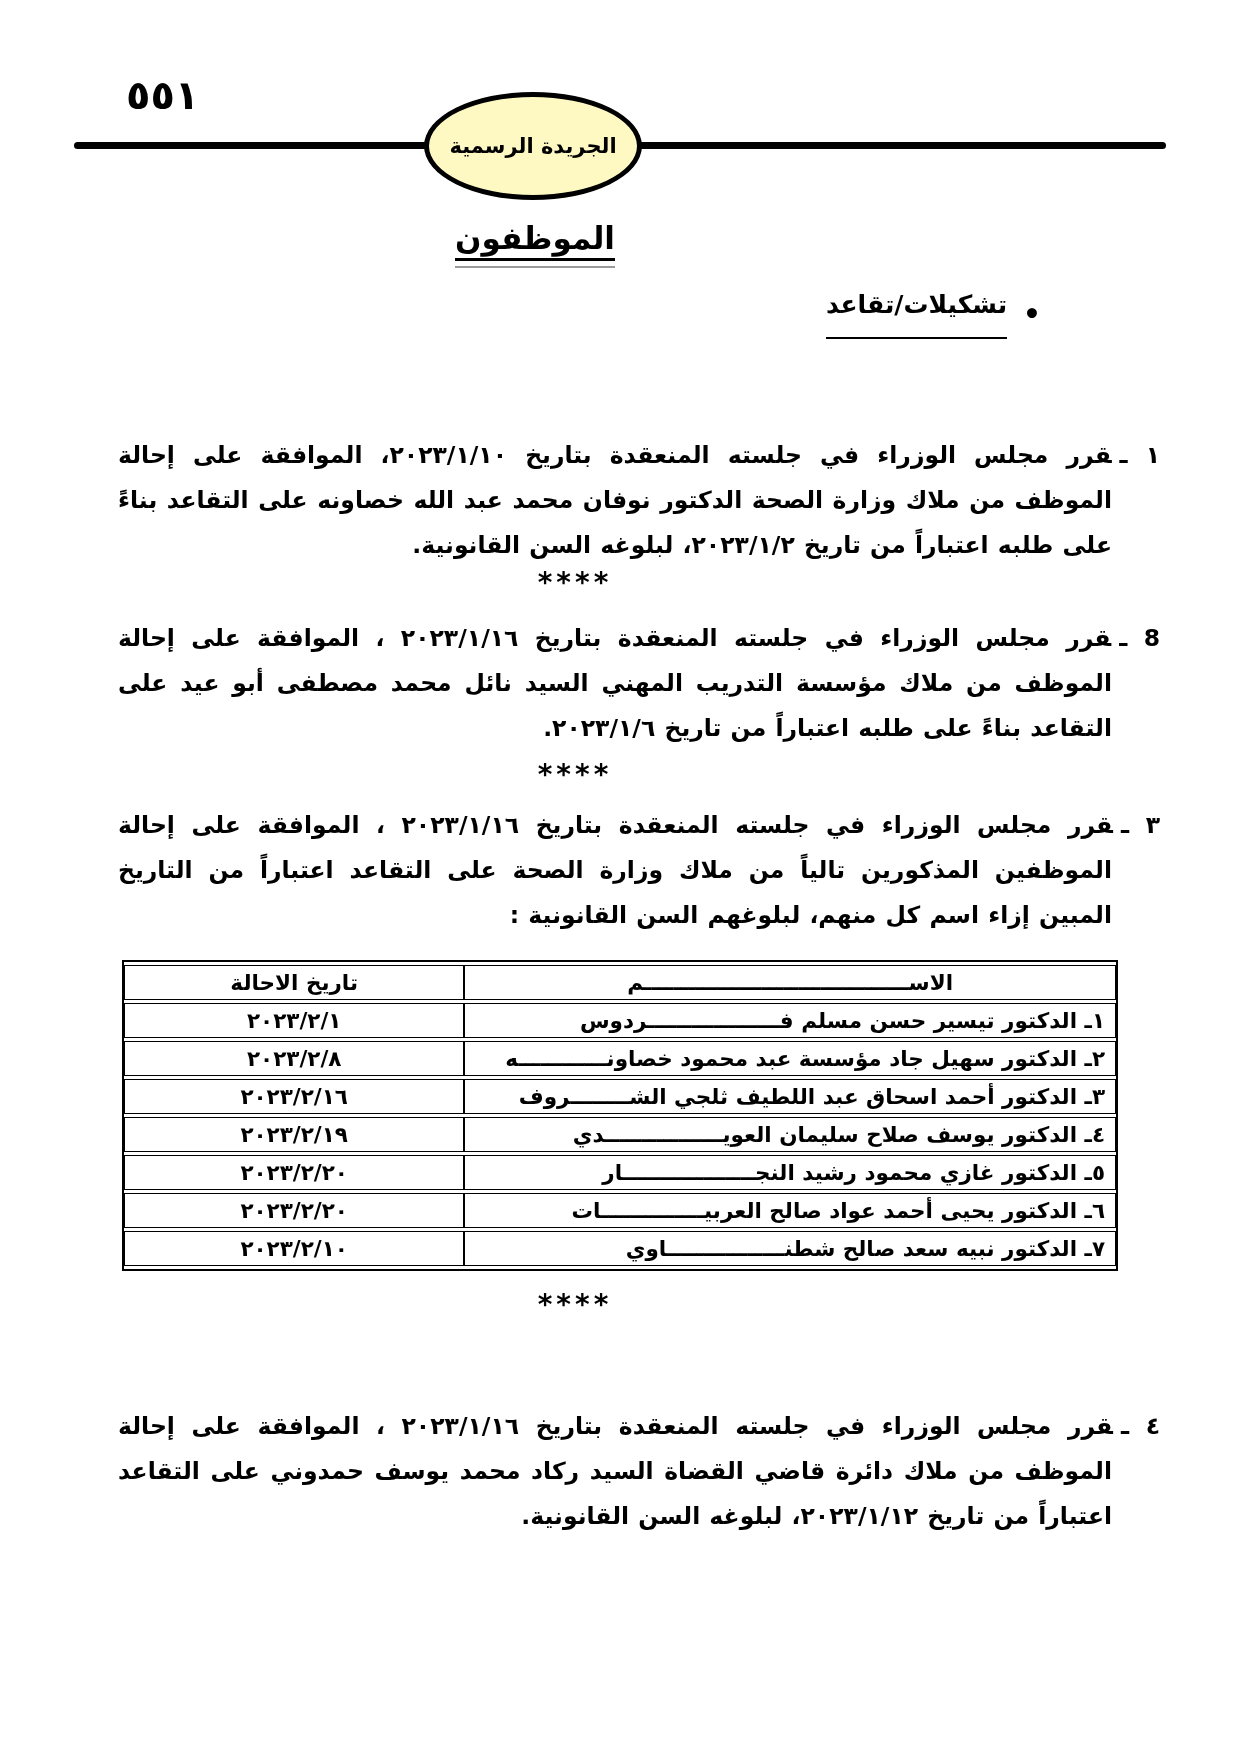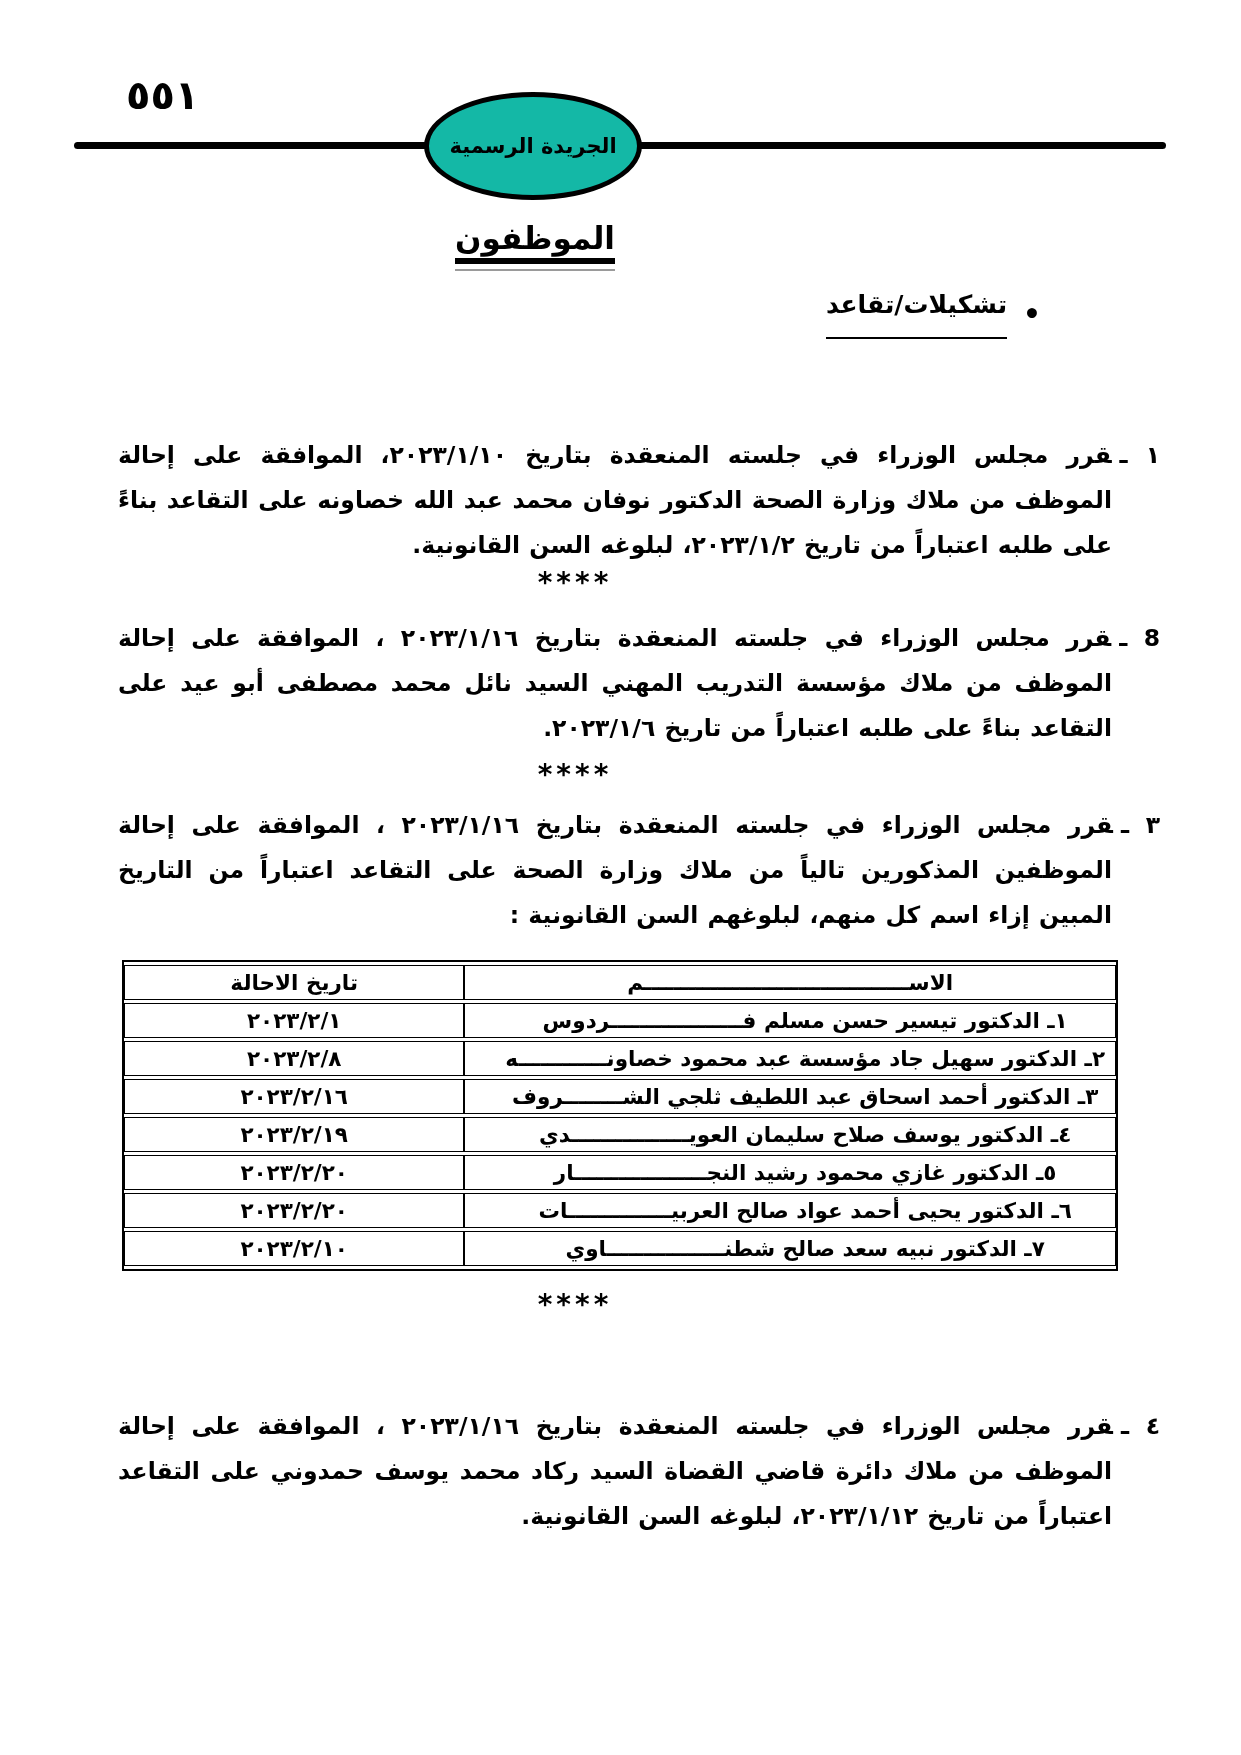--- a/index.html
+++ b/index.html
@@ -17,32 +17,32 @@
     font-size: 40px; font-weight: 700; direction: rtl;
     letter-spacing: 2px;
   }
   .header-rule {
     position: absolute; top: 142px; left: 74px;
     width: 1092px; height: 7px; background: #000; border-radius: 4px;
   }
   .masthead-oval {
     position: absolute; top: 92px; left: 424px;
     width: 208px; height: 98px;
-    background: #14b8a6; border: 5px solid #000; border-radius: 50%;
+    background: #fef9c3; border: 5px solid #000; border-radius: 50%;
     display: flex; align-items: center; justify-content: center;
     font-size: 21px; font-weight: 700; direction: rtl; z-index: 2;
   }
 
   
   .doc-title {
     position: absolute; top: 220px; left: 0; width: 1070px;
     text-align: center; font-size: 31px; font-weight: 700; direction: rtl;
   }
   .u-outer { display: inline-block; border-bottom: 2px solid #9a9a9a; padding-bottom: 5px; }
-  .u-inner { display: inline-block; border-bottom: 6px solid #000000; padding-bottom: 2px; text-align: center; }
+  .u-inner { display: inline-block; border-bottom: 3px solid #000000; padding-bottom: 2px; text-align: center; }
 
   .section-bullet {
     position: absolute; top: 290px; right: 200px;
     direction: rtl; display: flex; align-items: center; gap: 16px;
     font-size: 25px; font-weight: 700;
   }
   .bullet-dot { font-size: 28px; line-height: 1; }
   .bullet-label { border-bottom: 2.5px solid #000; padding-bottom: 18px; }
 
   
@@ -78,21 +78,21 @@
   }
   .retire-table th, .retire-table td {
     border: 1.5px solid #000;
     padding: 1px 10px;
     line-height: 31px;
     height: 31px;
     white-space: nowrap; overflow: hidden;
   }
   .retire-table th.name-h { width: 63%; text-align: center; }
   .retire-table th.date-h { width: 37%; text-align: center; }
-  .retire-table td.name-c { text-align: center; padding-left: 40px; }
+  .retire-table td.name-c { text-align: right; padding-left: 40px; }
   .retire-table td.date-c { text-align: center; letter-spacing: 1px; }
 </style>
 </head>
 <body>
 
 <div class="page-number">٥٥١</div>
 <div class="header-rule"></div>
 <div class="masthead-oval">
   <span>الجريدة الرسمية</span>
 </div>

